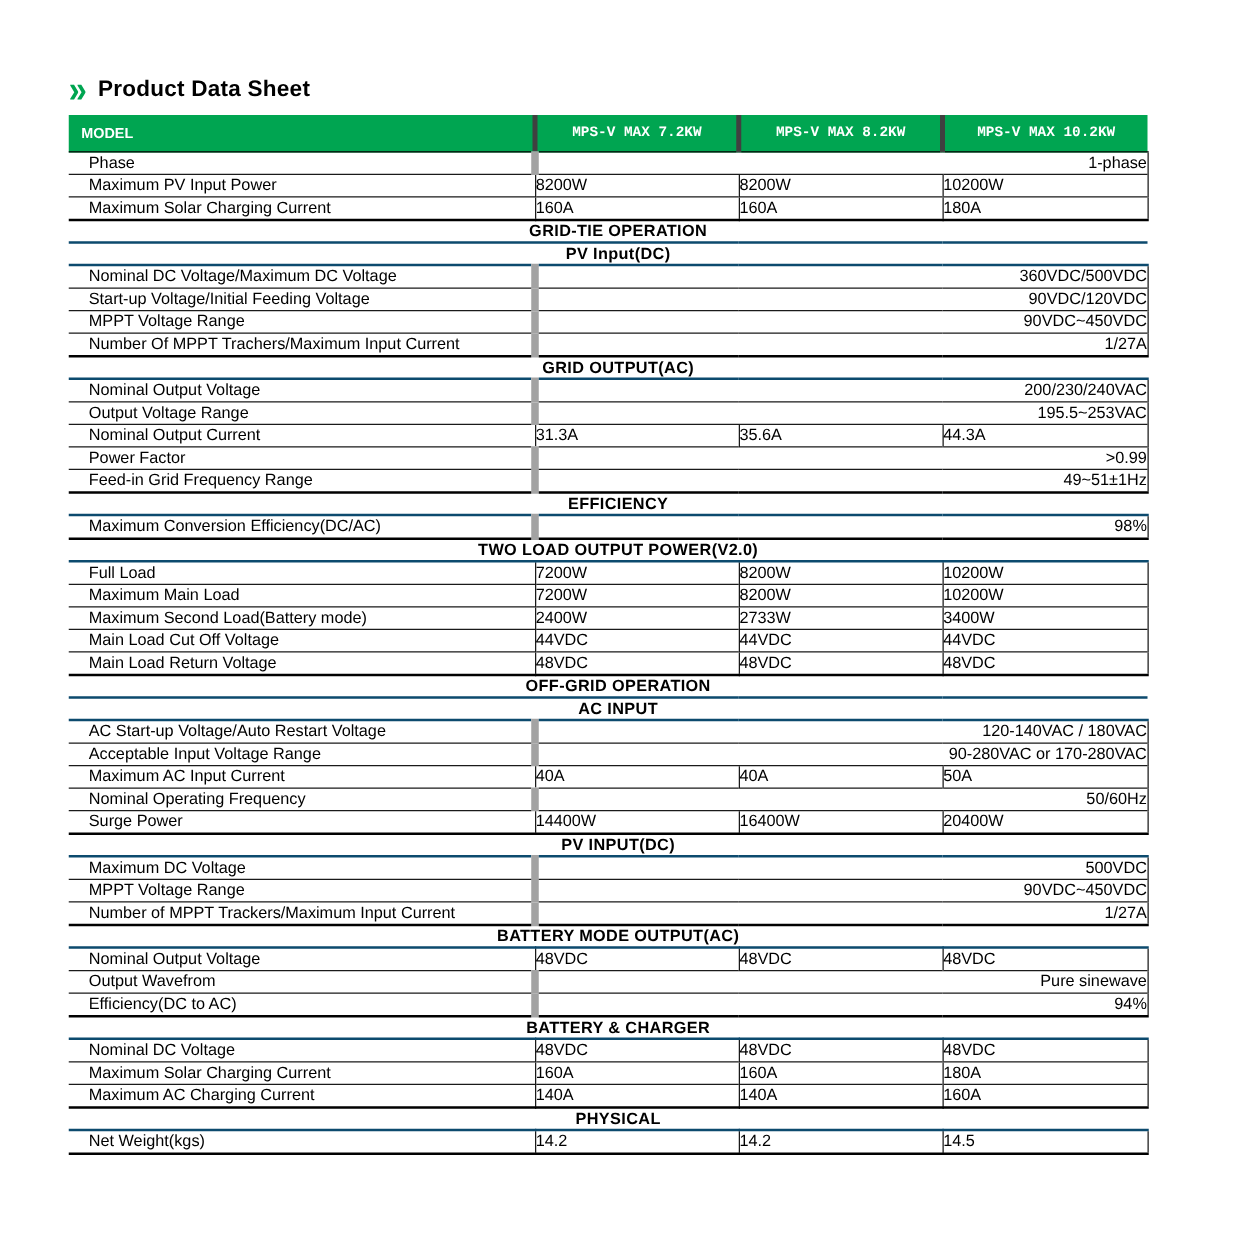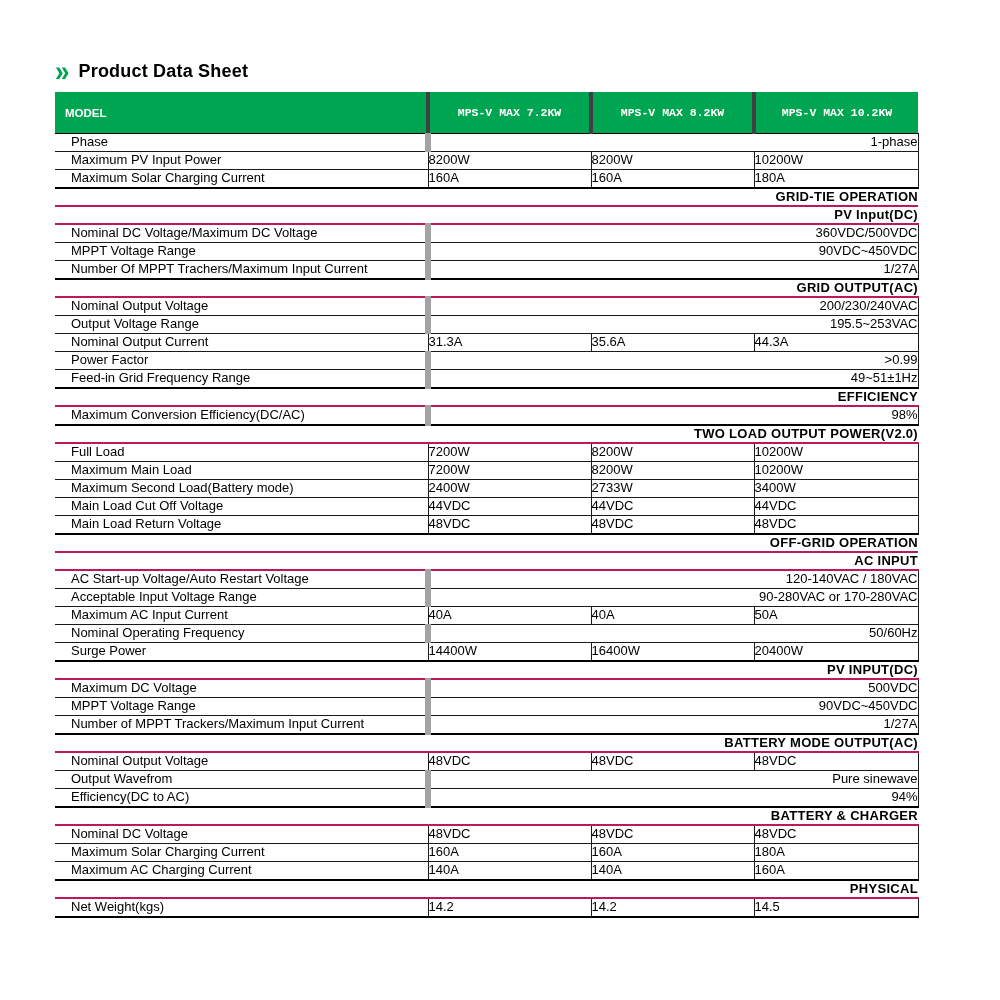--- a/index.html
+++ b/index.html
@@ -42,21 +42,21 @@
     width: 863px;
     border-collapse: collapse;
     table-layout: fixed;
     border-bottom: 2px solid #000;
   }
   thead th {
     color: #fff;
     font-size: 11.5px;
     font-weight: bold;
     height: 21px;
-    padding: 10px;
+    padding: 4px;
     border-bottom: 1px solid #000;
     vertical-align: middle;
   }
   thead th.model-th {
     text-align: left;
     padding-left: 10px;
   }
   thead th.col-th {
     text-align: center;
     border-left: 4px solid #404040;
@@ -85,23 +85,23 @@
   tr.normal td.value.last {
     border-right: 1px solid #1a1a1a;
   }
   tr.normal td.span-value {
     text-align: right;
     border-left: 6px solid #a3a3a3;
     border-right: 1px solid #1a1a1a;
   }
   tr.section td {
     border-top: 2px solid #000;
-    border-bottom: 2px solid #be185d;
+    border-bottom: 2px solid #0c4a6e;
     font-weight: bold;
-    text-align: right;
+    text-align: center;
     padding-left: 16px;
     height: 16px;
     letter-spacing: 0.3px;
   }
 </style>
 </head>
 <body>
 
 <div class="page">
 
@@ -146,20 +146,24 @@
           <td colspan="4">GRID-TIE OPERATION</td>
         </tr>
         <tr class="section">
           <td colspan="4">PV Input(DC)</td>
         </tr>
         <tr class="normal">
           <td class="label">Nominal DC Voltage/Maximum DC Voltage</td>
           <td colspan="3" class="span-value">360VDC/500VDC</td>
         </tr>
         <tr class="normal">
+          <td class="label">Start-up Voltage/Initial Feeding Voltage</td>
+          <td colspan="3" class="span-value">90VDC/120VDC</td>
+        </tr>
+        <tr class="normal">
           <td class="label">MPPT Voltage Range</td>
           <td colspan="3" class="span-value">90VDC~450VDC</td>
         </tr>
         <tr class="normal">
           <td class="label">Number Of MPPT Trachers/Maximum Input Current</td>
           <td colspan="3" class="span-value">1/27A</td>
         </tr>
         <tr class="section">
           <td colspan="4">GRID OUTPUT(AC)</td>
         </tr>

